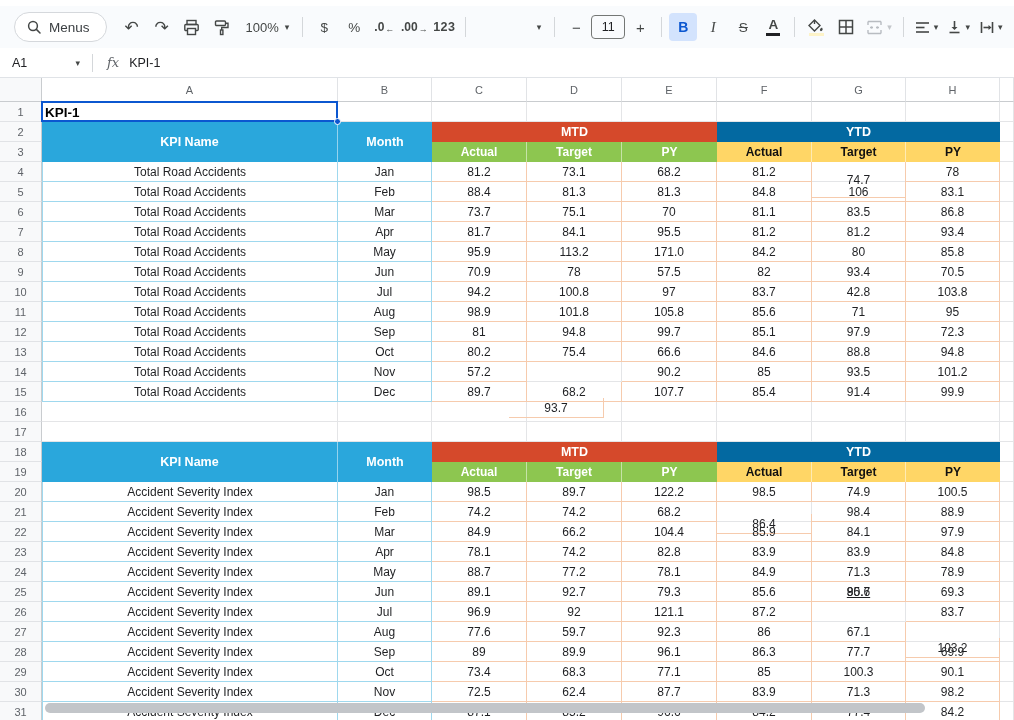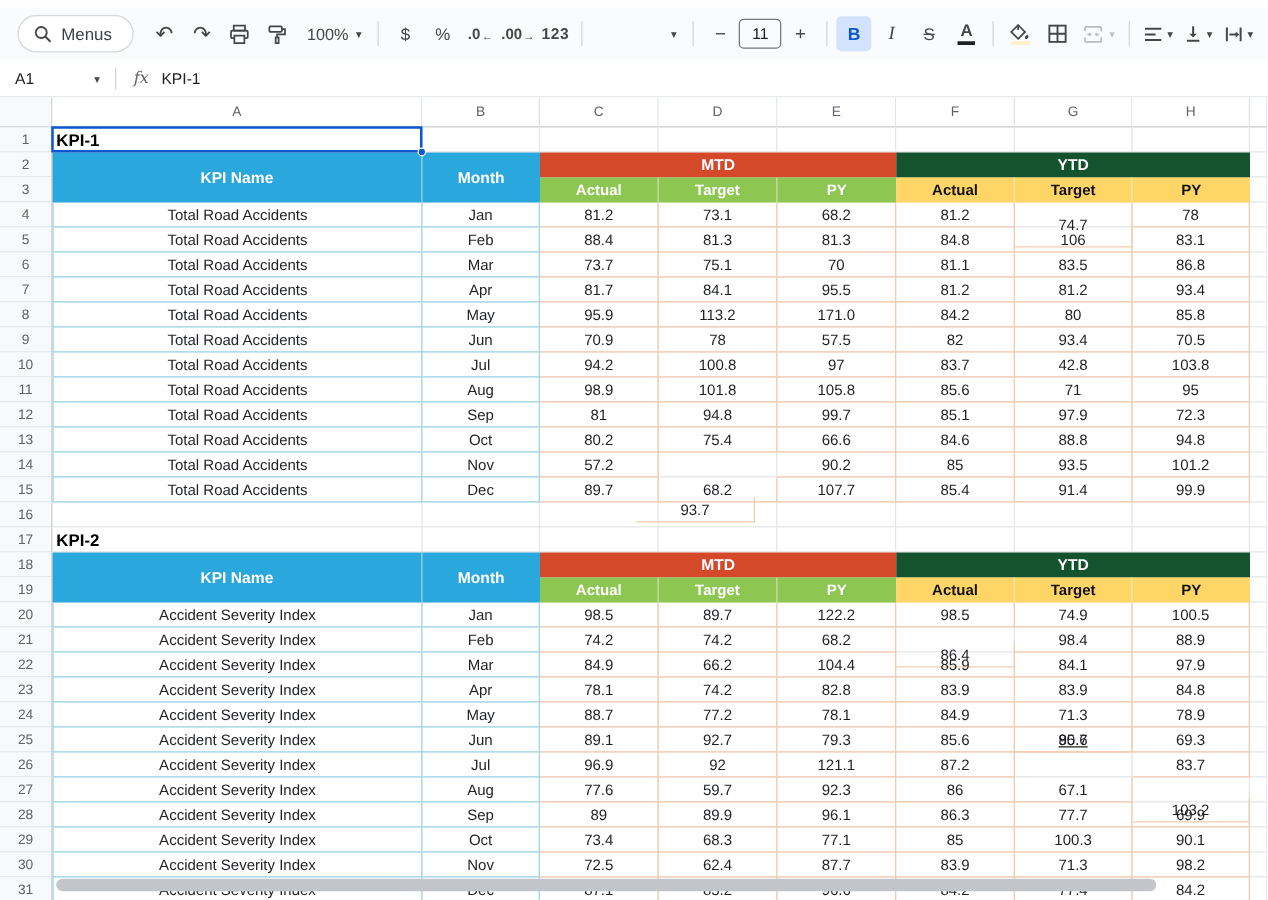--- a/index.html
+++ b/index.html
@@ -57,21 +57,21 @@
   .colhdr { background:#fff; color:#5f6368; font-size:11px;
     border-right:1px solid #e1e3e6; border-bottom:1px solid #c9cccf; cursor:pointer; }
   .corner { background:#f8f9fa; border-right:1px solid #c9cccf; border-bottom:1px solid #c9cccf; }
   .rowhdr { background:#f8f9fa; color:#5f6368; font-size:11px;
     border-right:1px solid #c9cccf; border-bottom:1px solid #e1e3e6; cursor:pointer; }
   .base { border-right:1px solid #e4e5e7; border-bottom:1px solid #e4e5e7; }
   .title-cell { justify-content:flex-start; padding-left:3px; font-weight:bold;
     font-size:13.5px; color:#000; }
   .hdr-blue { background:#2aa7dc; color:#fff; font-weight:bold; font-size:12.5px; }
   .hdr-red { background:#d5492b; color:#fff; font-weight:bold; font-size:12.5px; }
-  .hdr-amber { background:#14532d; color:#fff; font-weight:bold; font-size:12.5px; }
+  .hdr-amber { background:#0369a1; color:#fff; font-weight:bold; font-size:12.5px; }
   .hdr-green { background:#8dc650; color:#fff; font-weight:bold; font-size:12px; }
   .hdr-lightyellow { background:#ffd666; color:#111; font-weight:bold; font-size:12px; }
   .sep-white { border-right:1px solid rgba(255,255,255,0.5); }
   .d-ab { border:0 solid #9fd8ee; border-right-width:1px; border-bottom-width:1px; }
   .d-ab-first { border-left-width:1px; }
   .d-ch { border:0 solid #f6cbad; border-right-width:1px; border-bottom-width:1px; }
 
   
   .selection { position:absolute; border:2px solid #0b57d0; pointer-events:none; }
   .sel-handle { position:absolute; width:7px; height:7px; border-radius:50%;
@@ -687,21 +687,20 @@
       <div class="cell d-ch" style="left: 812px; top: 284px; width: 94px; height: 20px;">93.5</div>
       <div class="cell d-ch" style="left: 906px; top: 284px; width: 94px; height: 20px;">101.2</div>
       <div class="cell d-ab d-ab-first" style="left: 42px; top: 304px; width: 296px; height: 20px;">Total Road Accidents</div>
       <div class="cell d-ab" style="left: 338px; top: 304px; width: 94px; height: 20px;">Dec</div>
       <div class="cell d-ch" style="left: 432px; top: 304px; width: 95px; height: 20px;">89.7</div>
       <div class="cell d-ch" style="left: 527px; top: 304px; width: 95px; height: 20px;">68.2</div>
       <div class="cell d-ch" style="left: 622px; top: 304px; width: 95px; height: 20px;">107.7</div>
       <div class="cell d-ch" style="left: 717px; top: 304px; width: 95px; height: 20px;">85.4</div>
       <div class="cell d-ch" style="left: 812px; top: 304px; width: 94px; height: 20px;">91.4</div>
       <div class="cell d-ch" style="left: 906px; top: 304px; width: 94px; height: 20px;">99.9</div>
-      <div class="cell title-cell" style="left: 42px; top: 344px; width: 296px; height: 20px;">KPI-2</div>
       <div class="cell hdr-blue sep-white" style="left: 42px; top: 364px; width: 296px; height: 40px;">KPI Name</div>
       <div class="cell hdr-blue" style="left: 338px; top: 364px; width: 94px; height: 40px;">Month</div>
       <div class="cell hdr-red" style="left: 432px; top: 364px; width: 285px; height: 20px;">MTD</div>
       <div class="cell hdr-amber" style="left: 717px; top: 364px; width: 283px; height: 20px;">YTD</div>
       <div class="cell hdr-green sep-white" style="left: 432px; top: 384px; width: 95px; height: 20px;">Actual</div>
       <div class="cell hdr-green sep-white" style="left: 527px; top: 384px; width: 95px; height: 20px;">Target</div>
       <div class="cell hdr-green" style="left: 622px; top: 384px; width: 95px; height: 20px;">PY</div>
       <div class="cell hdr-lightyellow sep-white" style="left: 717px; top: 384px; width: 95px; height: 20px;">Actual</div>
       <div class="cell hdr-lightyellow sep-white" style="left: 812px; top: 384px; width: 94px; height: 20px;">Target</div>
       <div class="cell hdr-lightyellow" style="left: 906px; top: 384px; width: 94px; height: 20px;">PY</div>

